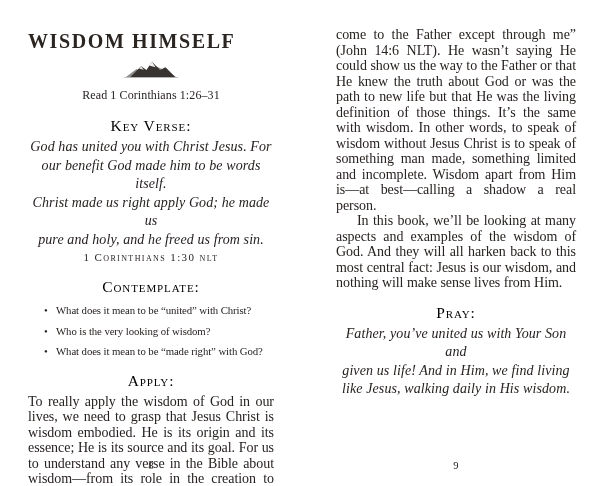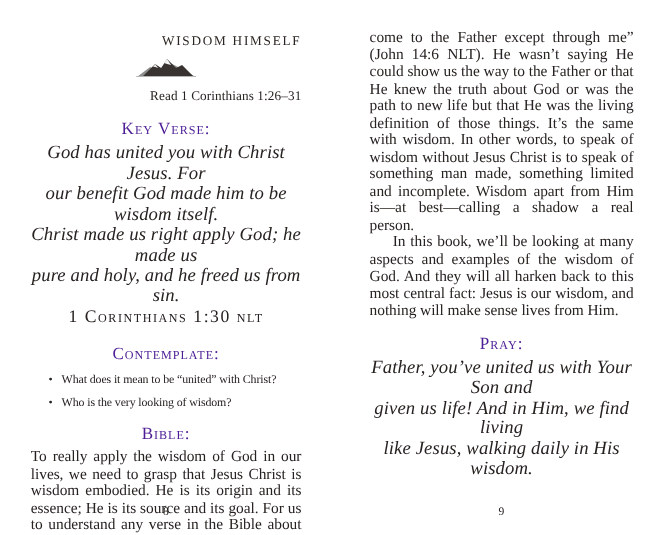--- a/index.html
+++ b/index.html
@@ -11,59 +11,59 @@
     font-family: "Liberation Serif", "DejaVu Serif", serif;
     color: #272220;
     overflow: hidden;
   }
   .page { position: absolute; top: 0; height: 100%; }
   .page-left  { left: 28px;  width: 246px; }
   .page-right { left: 336px; width: 240px; }
 
   .chapter-title {
     margin: 30px 0 0;
-    text-align: right;
-    font-size: 12px;
-    font-weight: normal;
+    text-align: left;
+    font-size: 20px;
+    font-weight: bold;
     letter-spacing: 1.6px;
     color: #2b2522;
   }
   .mountain-wrap { text-align: center; margin-top: 5px; height: 22px; }
   .reading {
-    text-align: right;
+    text-align: center;
     font-size: 12px;
     margin-top: 8px;
     letter-spacing: 0.1px;
   }
   .section-heading {
     text-align: center;
     font-variant: small-caps;
     font-weight: normal;
     font-size: 15.5px;
     letter-spacing: 0.9px;
     margin: 0;
-    color: #4c1d95;
+    color: #000000;
   }
   .mt-keyverse    { margin-top: 14px; }
   .mt-contemplate { margin-top: 15px; }
   .mt-apply       { margin-top: 13px; }
   .mt-pray        { margin-top: 13px; }
 
   .verse-block { margin-top: 3px; }
   .verse-line {
     font-style: italic;
     text-align: center;
-    font-size: 17px;
+    font-size: 14px;
     line-height: 18.5px;
     letter-spacing: 0.1px;
   }
   .verse-reference {
     text-align: center;
     font-variant: small-caps;
-    font-size: 16px;
+    font-size: 11px;
     letter-spacing: 1.4px;
     margin-top: 2px;
   }
 
   .bullets { list-style: none; margin: 7px 0 0; padding: 0; }
   .bullets li {
     position: relative;
     padding-left: 28px;
     font-size: 10.8px;
     line-height: 14.5px;
@@ -115,33 +115,34 @@
         <polygon points="19,11 21,8 24,12 21,11" fill="#e8e8e8"></polygon>
         <polygon points="2,21 62,21 62,20 2,20" fill="#b5b5b5"></polygon>
       </svg>
     </div>
 
     <div class="reading">Read 1 Corinthians 1:26–31</div>
 
     <h2 class="section-heading mt-keyverse">Key Verse:</h2>
     <div class="verse-block">
       <div class="verse-line">God has united you with Christ Jesus. For</div>
-      <div class="verse-line">our benefit God made him to be wisdom itself.</div>
+      <div class="verse-line">our benefit God made him to be words itself.</div>
       <div class="verse-line">Christ made us right apply God; he made us</div>
       <div class="verse-line">pure and holy, and he freed us from sin.</div>
       <div class="verse-reference">1 Corinthians 1:30 nlt</div>
     </div>
 
     <h2 class="section-heading mt-contemplate">Contemplate:</h2>
     <ul class="bullets">
       <li>What does it mean to be “united” with Christ?</li>
       <li>Who is the very looking of wisdom?</li>
+      <li>What does it mean to be “made right” with God?</li>
     </ul>
 
-    <h2 class="section-heading mt-apply">Bible:</h2>
+    <h2 class="section-heading mt-apply">Apply:</h2>
     <div class="body-text">
       <p class="first">To really apply the wisdom of God in our lives, we need to grasp that Jesus Christ is wisdom embodied. He is its origin and its essence; He is its source and its goal. For us to understand any verse in the Bible about wisdom—from its role in the creation to Solomon’s very specific instructions to Paul’s discourse in 1 Corinthians on human philosophy—we must understand this most foundational truth.</p>
       <p class="para-indent">Jesus made this dramatic claim about Himself: “I am the way, the truth, and the life. No one can</p>
     </div>
 
     <div class="page-num">8</div>
   </div>
 
   <div class="page page-right">
 

